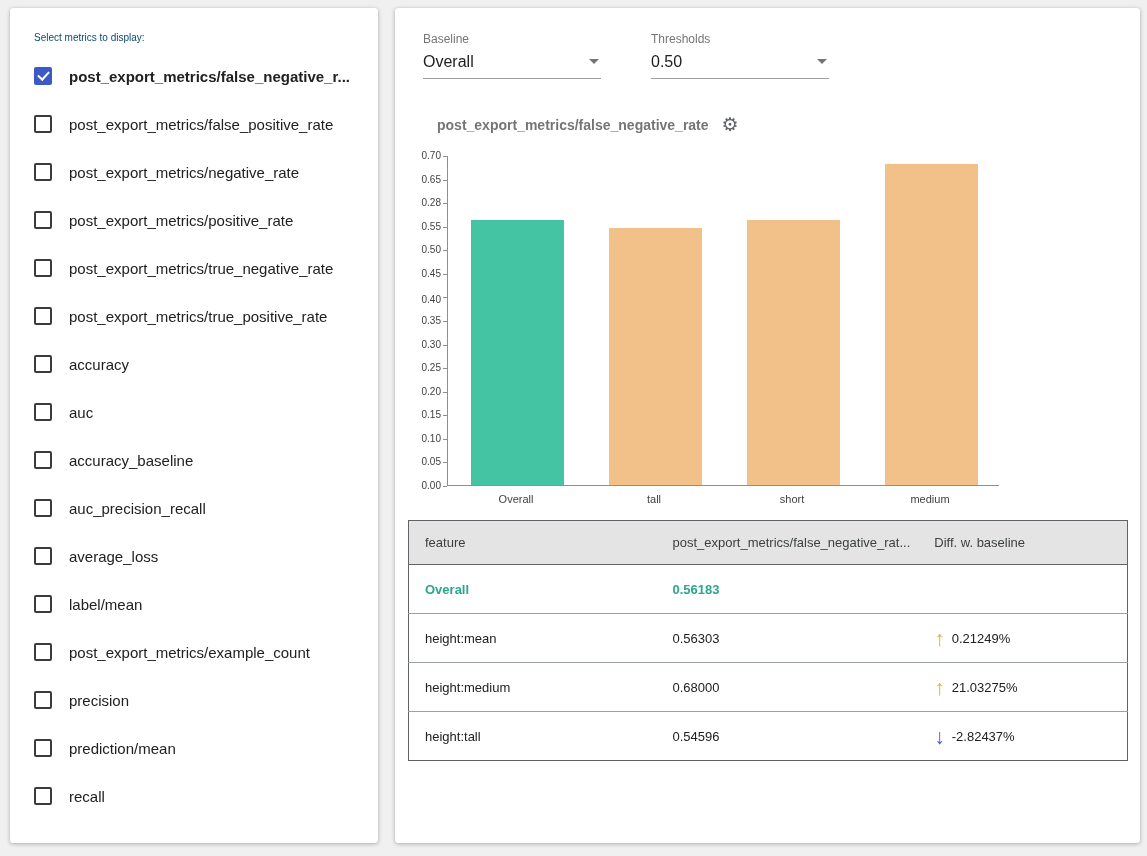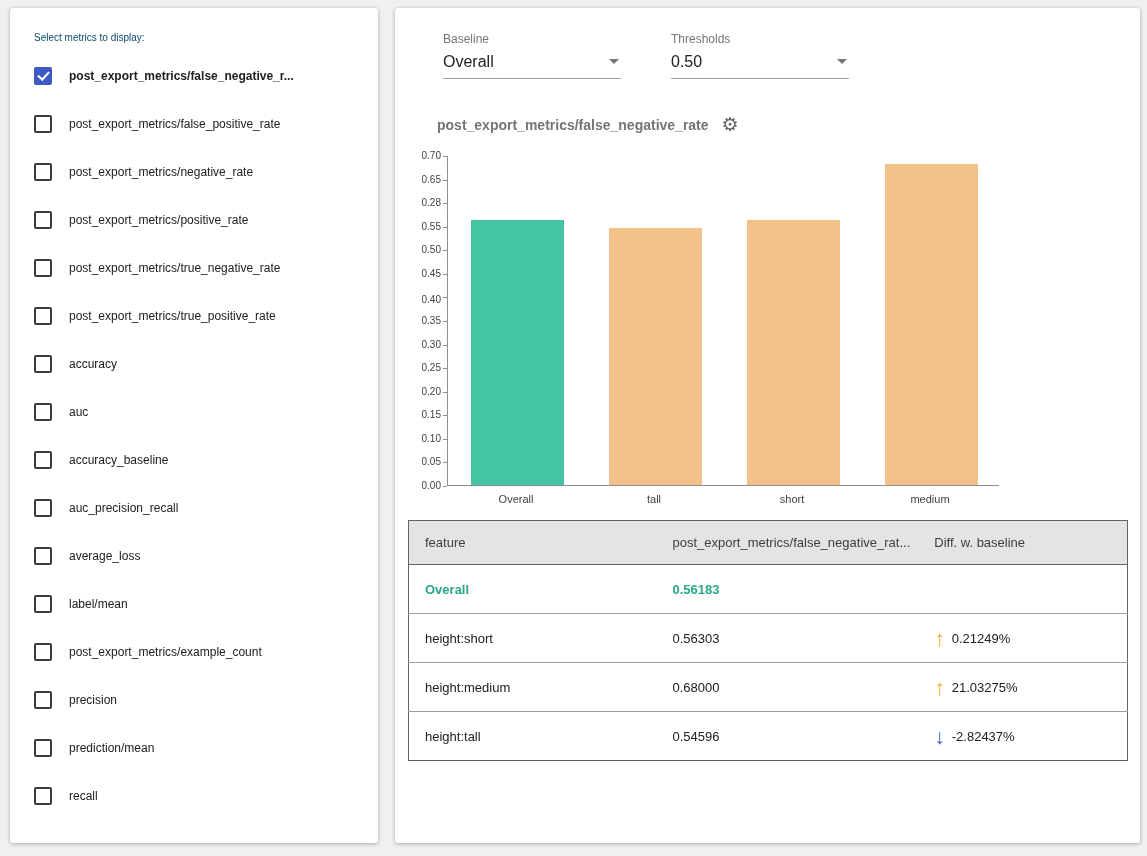--- a/index.html
+++ b/index.html
@@ -23,26 +23,26 @@
   .checkbox {
     width: 18px; height: 18px; flex: 0 0 auto;
     border: 2px solid #3c3c3c; border-radius: 2px; position: relative; background: #fff;
   }
   .checkbox.checked { background: var(--checkbox-checked); border-color: var(--checkbox-checked); }
   .checkbox.checked::after {
     content: ''; position: absolute; left: 4px; top: 0px;
     width: 5px; height: 9px;
     border: solid #fff; border-width: 0 2px 2px 0; transform: rotate(43deg);
   }
-  .metric-label { margin-left: 17px; font-size: 12px; white-space: nowrap; }
+  .metric-label { margin-left: 17px; font-size: 15px; white-space: nowrap; }
   .metric-label.bold { font-weight: 700; }
 
   
   .right-panel { flex: 1 1 auto; padding: 24px 11px 0 12px; position: relative; }
-  .controls-row { display: flex; gap: 50px; margin-left: 36px; }
+  .controls-row { display: flex; gap: 50px; margin-left: 16px; }
   .select-control { width: 178px; border-bottom: 1px solid #9e9e9e; padding-bottom: 7px; cursor: pointer; }
   .select-label { font-size: 12px; color: #757575; line-height: 14px; }
   .select-value-row { display: flex; justify-content: space-between; align-items: center; margin-top: 6px; }
   .select-value { font-size: 16px; color: #212121; line-height: 19px; }
   .arrow-down {
     width: 0; height: 0; margin-right: 2px;
     border-left: 5px solid transparent; border-right: 5px solid transparent;
     border-top: 5px solid #757575;
   }
 
@@ -241,21 +241,21 @@
             <th>Diff. w. baseline</th>
           </tr>
         </thead>
       <tbody id="table-body">
           <tr class="baseline-row">
             <td class="feature">Overall</td>
             <td class="value">0.56183</td>
             <td></td>
           </tr>
           <tr>
-            <td class="feature">height:short</td>
+            <td class="feature">height:mean</td>
             <td class="value">0.56303</td>
             <td><span class="diff-wrap">
                 <span class="diff-arrow up">↑</span>
                 <span>0.21249%</span>
               </span></td>
           </tr>
           <tr>
             <td class="feature">height:medium</td>
             <td class="value">0.68000</td>
             <td><span class="diff-wrap">

